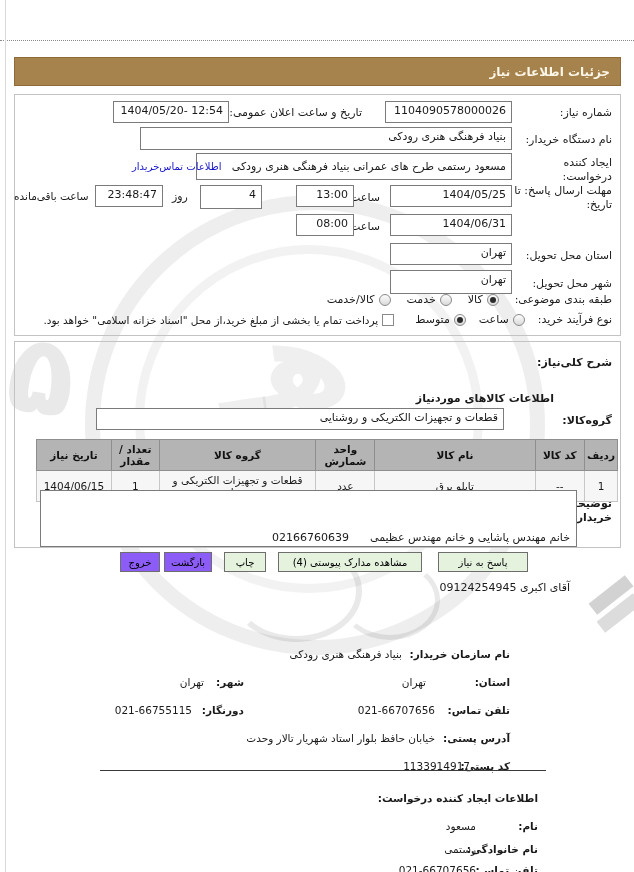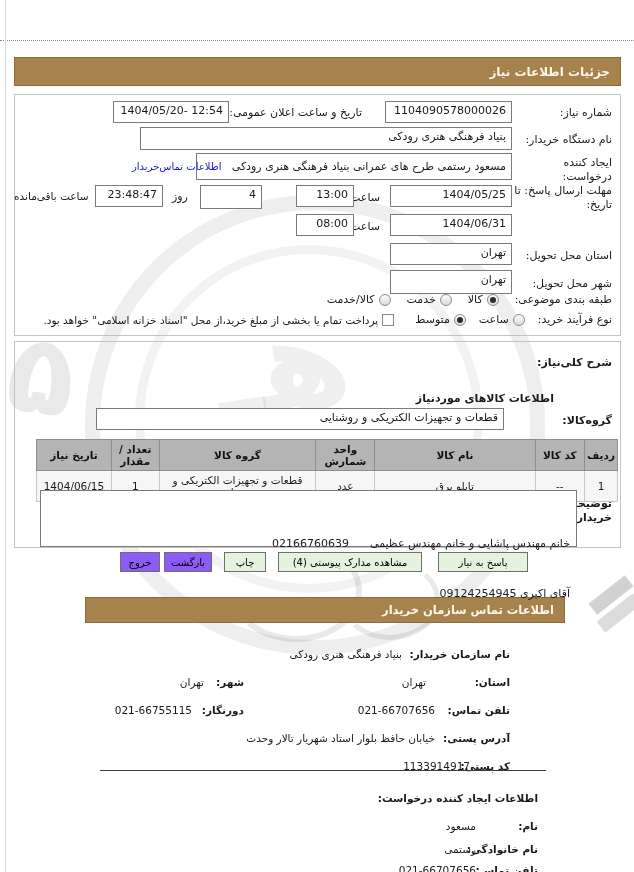--- a/index.html
+++ b/index.html
@@ -32,21 +32,21 @@
   .opt{display:flex;align-items:center;gap:4px;}
   .radio{width:12px;height:12px;border-radius:50%;border:1px solid #8a8a8a;background:linear-gradient(#fdfdfd,#d9d9d9);position:relative;flex:none;box-sizing:border-box;}
   .radio.on::after{content:"";position:absolute;inset:2px;border-radius:50%;background:#2b2b2b;}
   .checkbox{width:12px;height:12px;border:1px solid #8a8a8a;background:#fff;flex:none;box-sizing:border-box;}
   .opt-small{font-size:10.5px;}
   
   table.goods{position:absolute;left:36px;top:439px;width:582px;border-collapse:collapse;font-size:10.5px;z-index:3;direction:rtl;}
   table.goods th{background:#b4b4b4;border:1px solid #8e8e8e;font-weight:bold;padding:3px 2px;color:#111;}
   table.goods td{background:#f6f6f6;border:1px solid #c6c6c6;padding:3px 2px;text-align:center;}
   
-  .notes-box{position:absolute;left:40px;top:490px;width:537px;height:57px;background:#fff;border:1px solid #7b7b7b;box-sizing:border-box;font-size:11px;padding:12px 6px;line-height:1.5;white-space:pre-wrap;z-index:3;}
+  .notes-box{position:absolute;left:40px;top:490px;width:537px;height:57px;background:#fff;border:1px solid #7b7b7b;box-sizing:border-box;font-size:11px;padding:6px 6px;line-height:1.5;white-space:pre-wrap;z-index:3;}
   .btn{position:absolute;height:20px;border:1px solid #6e6e6e;font-size:10px;display:flex;align-items:center;justify-content:center;box-sizing:border-box;cursor:pointer;z-index:3;font-family:inherit;}
   .btn.green{background:#E4F2DE;}
   .btn.pink{background:#8b5cf6;}
   
   .c-lbl{position:absolute;font-size:10.5px;font-weight:bold;white-space:nowrap;z-index:3;text-align:center;}
   .c-val{position:absolute;font-size:10.5px;white-space:nowrap;z-index:3;}
   .c-val.ltr{direction:ltr;}
   .hr-line{position:absolute;left:100px;top:770px;width:446px;border-top:1px solid #3a3a3a;z-index:3;}
 </style>
 </head>
@@ -184,23 +184,20 @@
     <div>خانم مهندس پاشایی و خانم مهندس عظیمی      02166760639</div>
     <div>آقای اکبری 09124254945</div>
   </div>
 
   <button class="btn green" style="left:438px;top:552px;width:90px;">پاسخ به نیاز</button>
   <button class="btn green" style="left:278px;top:552px;width:144px;">مشاهده مدارک پیوستی (4)</button>
   <button class="btn green" style="left:224px;top:552px;width:42px;">چاپ</button>
   <button class="btn pink" style="left:164px;top:552px;width:48px;">بازگشت</button>
   <button class="btn pink" style="left:120px;top:552px;width:40px;">خروج</button>
 
-  <div class="bar" style="left:85px;top:597px;width:480px;height:26px;font-size:11.5px;">
-    <span>اطلاعات تماس سازمان خریدار</span>
-  </div>
 
   <div class="c-lbl" style="right:124px;top:648px;">نام سازمان خریدار:</div>
   <div class="c-val" style="right:232px;top:648px;">بنیاد فرهنگی هنری رودکی</div>
 
   <div class="c-lbl" style="right:124px;top:676px;">استان:</div>
   <div class="c-val" style="right:208px;top:676px;">تهران</div>
   <div class="c-lbl" style="right:390px;top:676px;">شهر:</div>
   <div class="c-val" style="right:430px;top:676px;">تهران</div>
 
   <div class="c-lbl" style="right:124px;top:704px;">تلفن تماس:</div>

